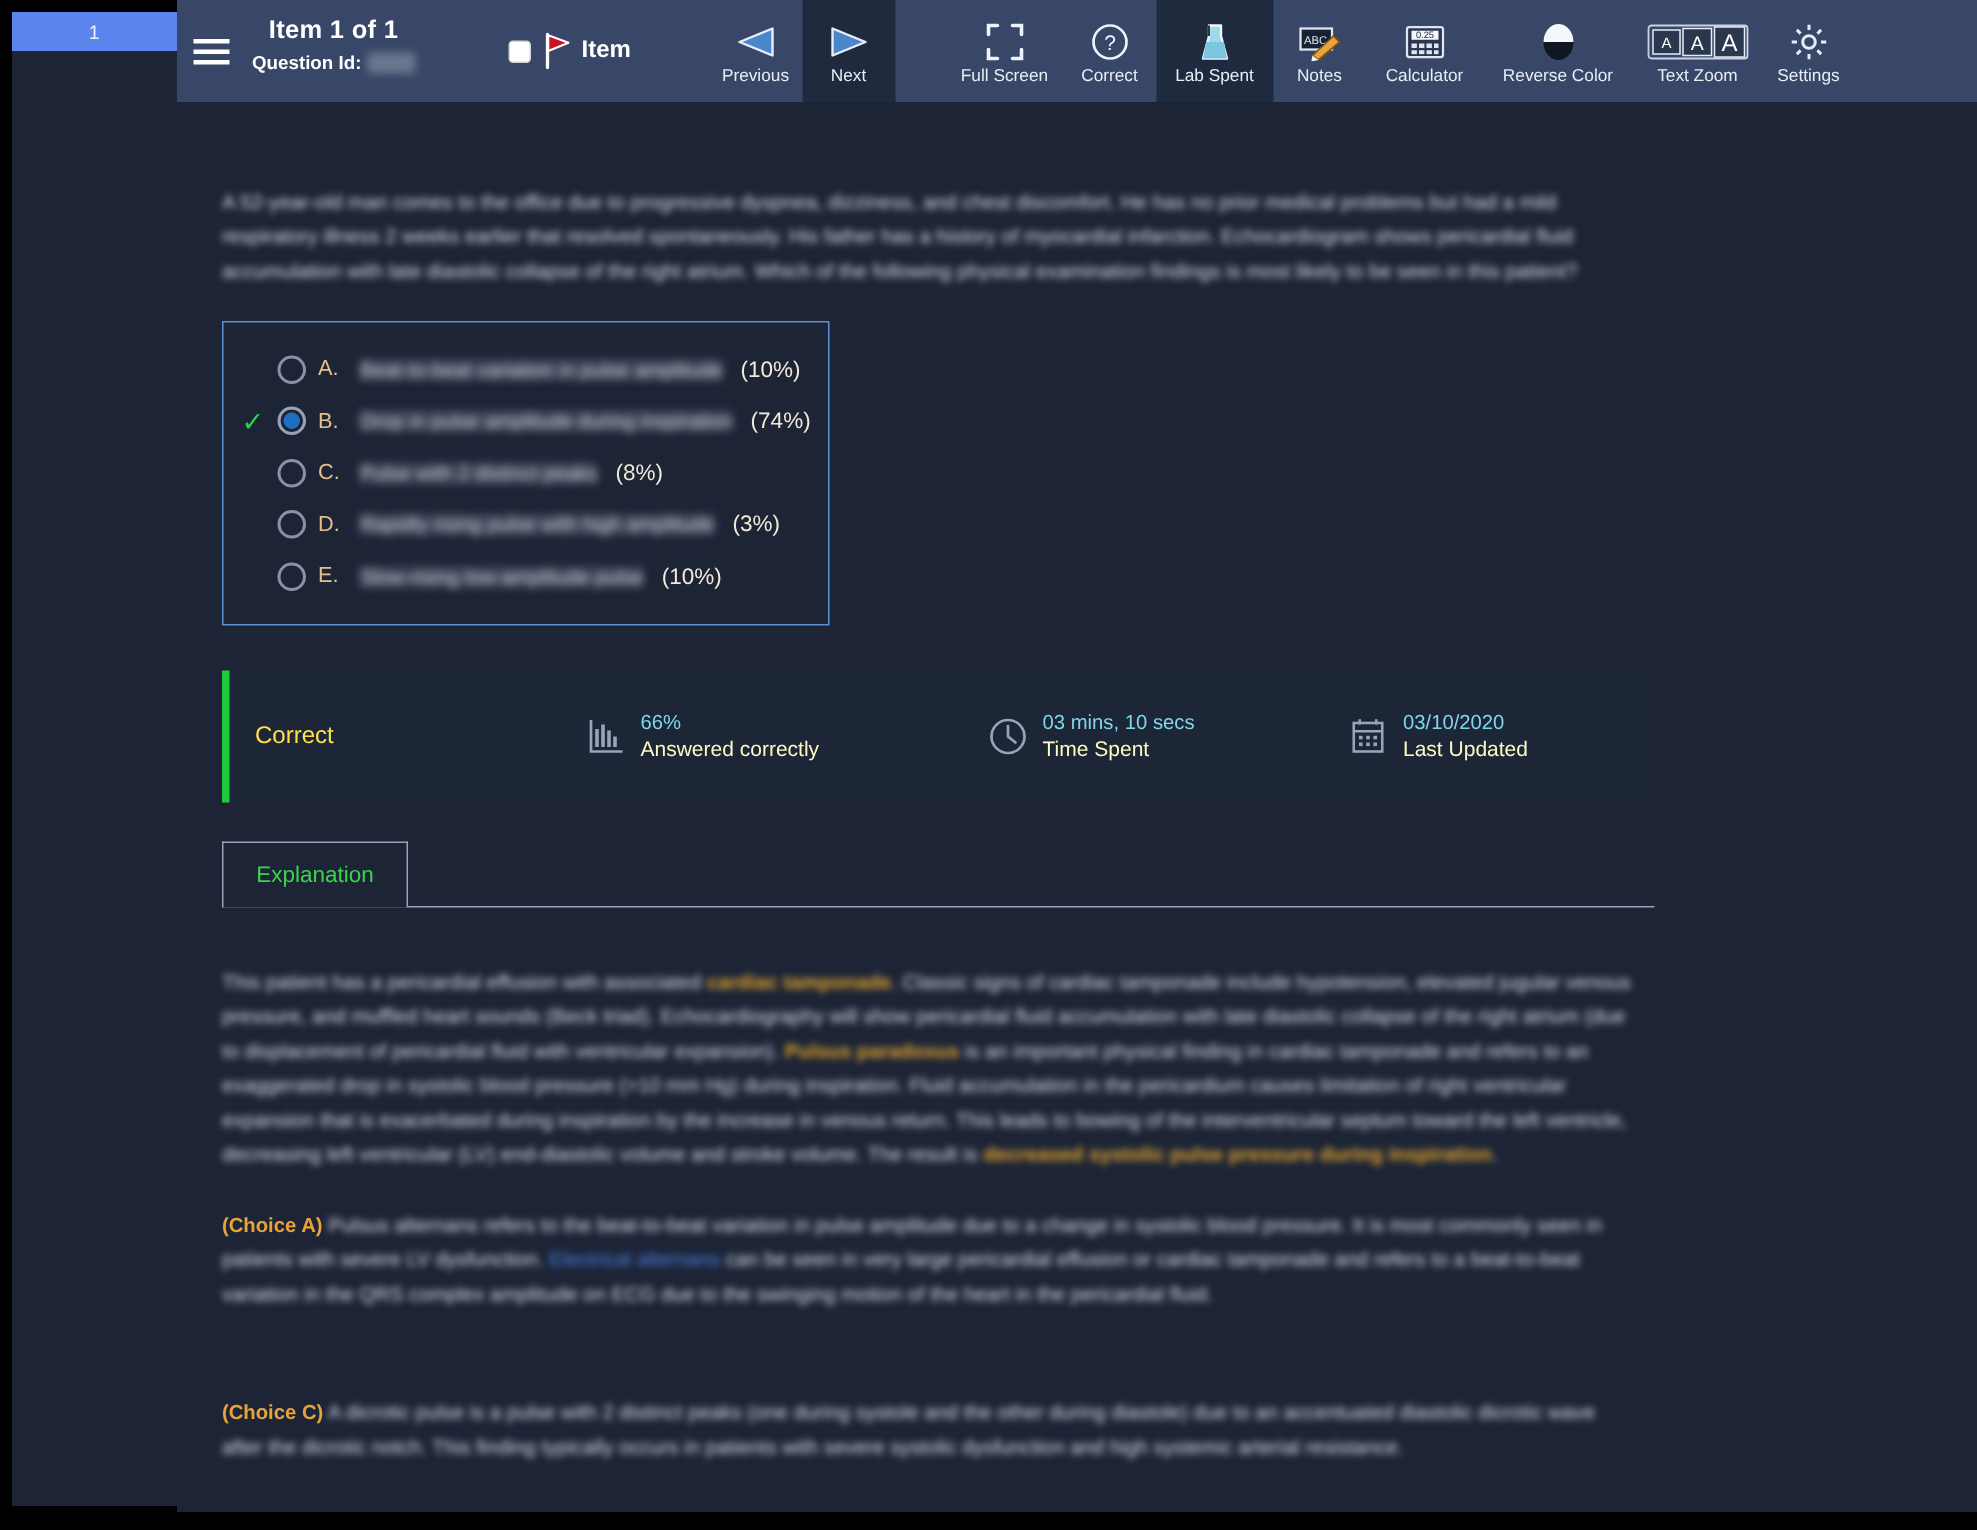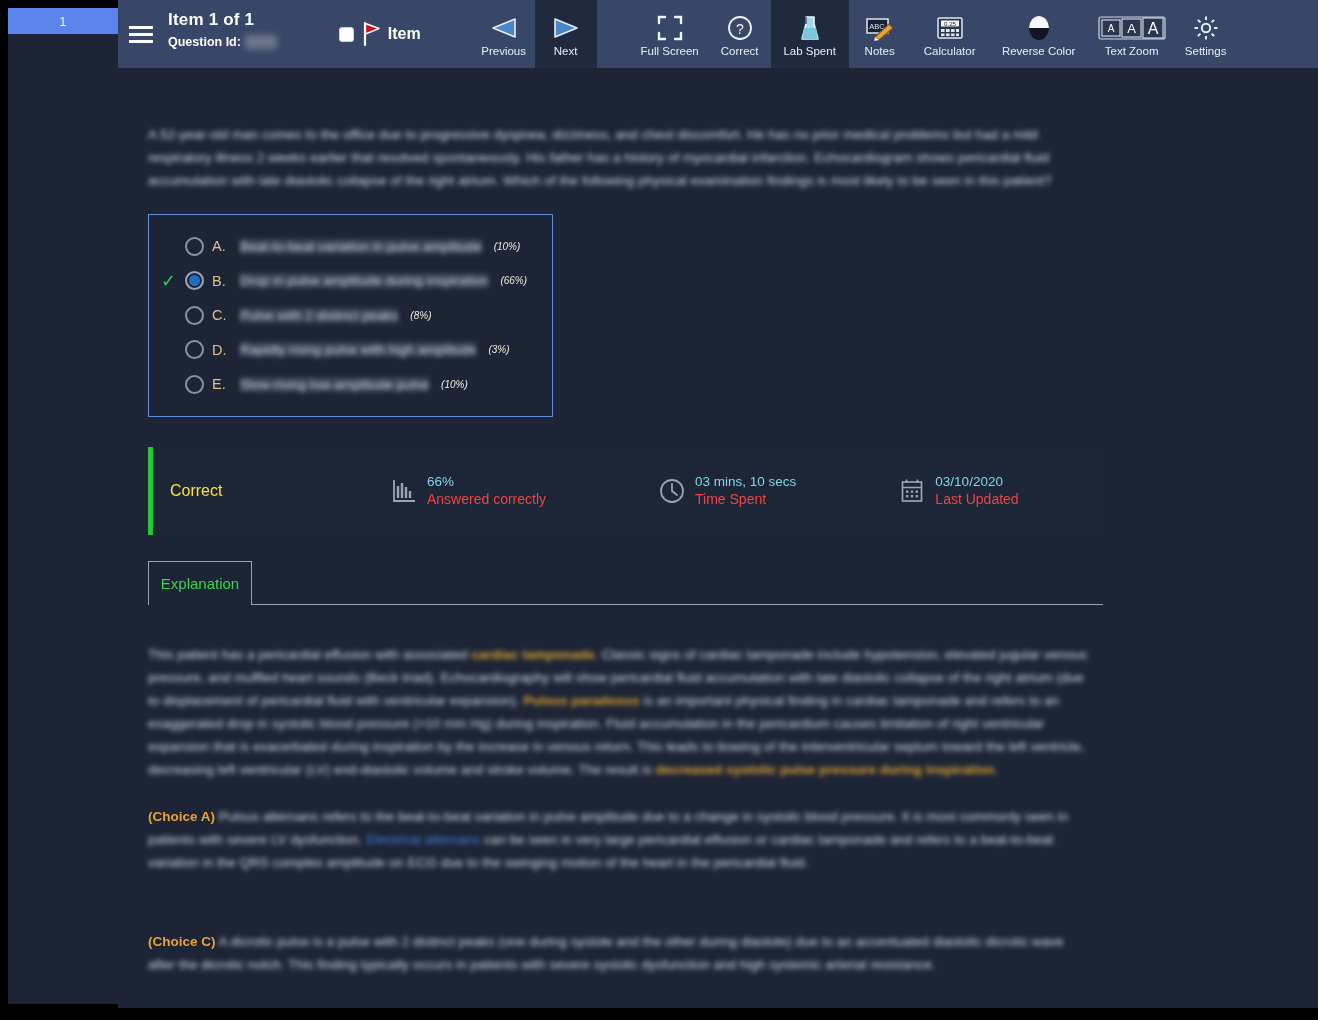--- a/index.html
+++ b/index.html
@@ -46,21 +46,21 @@
     position: relative;
   }
   .tb-hamburger {
     width: 42px;
     display: flex; flex-direction: column; align-items: center; justify-content: center;
     gap: 4px;
     padding-left: 4px;
   }
   .tb-hamburger i { display:block; width: 24px; height: 3px; background: #fff; }
 
-  .tb-item-title { padding: 10px 0 12px 8px; color: #fff; }
+  .tb-item-title { padding: 10px 0 12px 8px; color: #fff; text-align: center; }
   .tb-title { font-size: 17px; font-weight: bold; letter-spacing: .2px; }
   .tb-qid { font-size: 12.5px; font-weight: bold; margin-top: 5px; display: flex; align-items: center; gap: 4px;}
   .redact {
     display: inline-block;
     background: #6c7790;
     color: transparent;
     border-radius: 2px;
     filter: blur(3px);
     padding: 0 2px;
     user-select: none;
@@ -136,44 +136,44 @@
   }
   .radio.sel { border-color: #9aa3b5; background: #1e6fc0; box-shadow: inset 0 0 0 2px #1c2436; }
   .clabel { color: #e3c08a; font-size: 14.5px; width: 20px; }
   .ctext {
     filter: blur(2.8px);
     color: #cfd5e0; font-size: 13.5px;
     background: rgba(120,130,150,.30);
     user-select:none;
     white-space: nowrap;
   }
-  .cpct { color: #f0ead8; font-size: 10px; margin-left: 4px; font-style: italic; }
+  .cpct { color: #f0ead8; font-size: 15px; margin-left: 4px; }
 
   
   #stats {
     margin: 30px 0 0 30px;
     width: 955px; height: 88px;
     background: #1d2636;
     border-left: 5px solid #22c93f;
     display: flex; align-items: center;
   }
   #stats .correct { color: #fde047; font-size: 16px; width: 225px; padding-left: 17px;}
   .stat { display: flex; align-items: center; gap: 10px; }
   .stat.s2 { margin-left: 13px; }
   .stat.s3 { margin-left: 113px; }
   .stat.s4 { margin-left: 103px; }
   .stat-ico { width: 26px; height: 28px; display:flex; align-items:center; justify-content:center; }
   .stat-v { color: #7fd7ea; font-size: 13.5px; line-height: 17px; }
-  .stat-l { color: #ef4444; font-size: 14px; line-height: 19px; }
+  .stat-l { color: #fef9c3; font-size: 14px; line-height: 19px; }
 
   
   #tabs { margin: 26px 0 0 30px; width: 955px; position: relative; }
   .tab {
     display: inline-flex; align-items: center; justify-content: center;
-    width: 104px; height: 44px;
+    width: 124px; height: 44px;
     border: 1px solid #98a2b5; border-bottom: none;
     color: #3bd44b; font-size: 15px;
     background: #1c2436;
     position: relative; z-index: 2;
   }
   .tab-rule {
     position: absolute; left: 0; bottom: 0; width: 955px; height: 1px;
     background: #98a2b5;
   }
 
@@ -356,21 +356,21 @@
         <span class="radio"></span>
         <span class="clabel">A.</span>
         <span class="ctext">Beat-to-beat variation in pulse amplitude</span>
         <span class="cpct">(10%)</span>
       </div>
       <div class="choice">
         <span class="tick">✓</span>
         <span class="radio sel"></span>
         <span class="clabel">B.</span>
         <span class="ctext">Drop in pulse amplitude during inspiration</span>
-        <span class="cpct">(66%)</span>
+        <span class="cpct">(74%)</span>
       </div>
       <div class="choice">
         <span class="tick"></span>
         <span class="radio"></span>
         <span class="clabel">C.</span>
         <span class="ctext">Pulse with 2 distinct peaks</span>
         <span class="cpct">(8%)</span>
       </div>
       <div class="choice">
         <span class="tick"></span>

